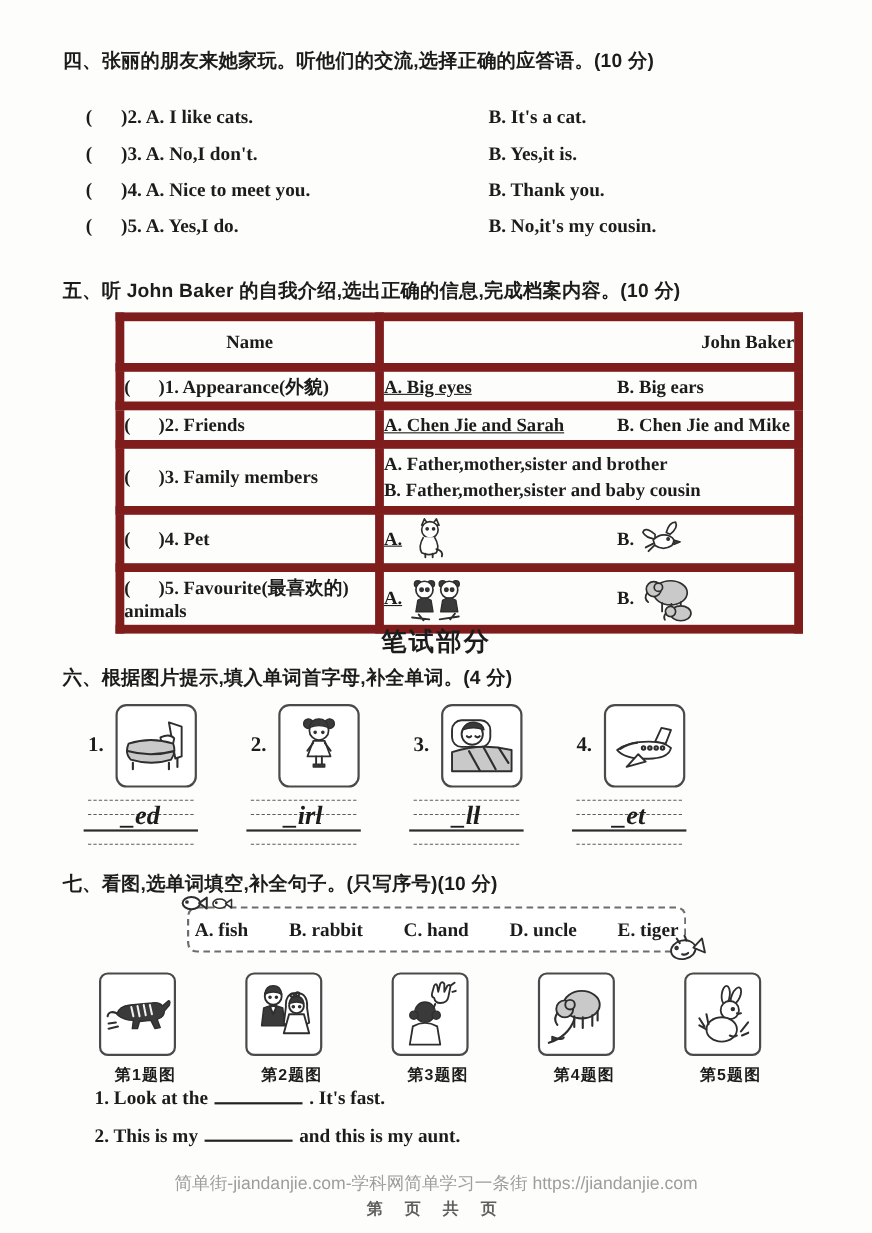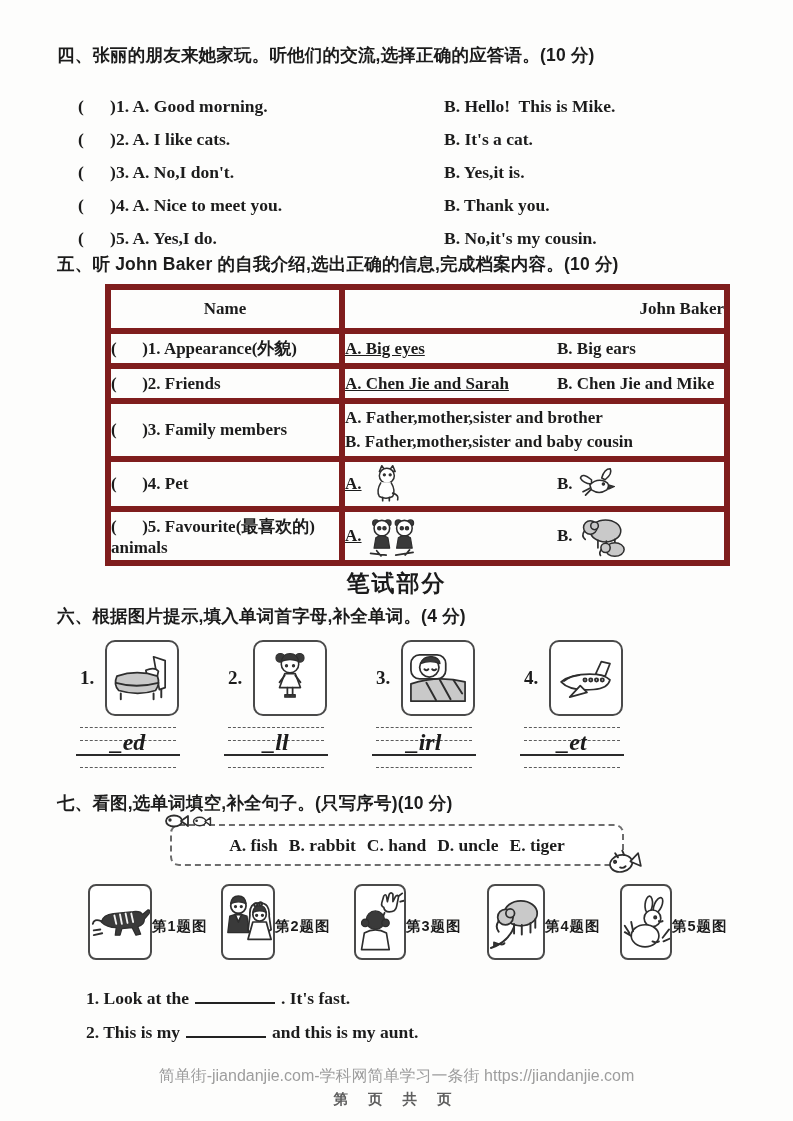--- a/index.html
+++ b/index.html
@@ -8,21 +8,21 @@
   .zh{font-family:"Liberation Sans",sans-serif;font-weight:700;}
   .pre{white-space:pre-wrap;}
   .sec-title{position:absolute;left:57px;font-size:17.5px;letter-spacing:.2px;}
   
   .s4-list{position:absolute;left:78px;top:90px;width:670px;font-weight:700;font-size:17.5px;}
   .s4-row{display:flex;height:33px;align-items:center;}
   .s4-a{width:366px;}
   
   table.infotable{position:absolute;left:105px;top:284px;width:625px;border-collapse:collapse;
         font-weight:700;font-size:17px;}
-  table.infotable td,table.infotable th{border:6px solid #7f1d1d;padding:2px 0 2px 0;vertical-align:middle;}
+  table.infotable td,table.infotable th{border:8px solid #7f1d1d;padding:2px 0 2px 0;vertical-align:middle;}
   th.c1{width:228px;text-align:center;padding-left:0;}
   th.c2{text-align:right;padding-left:0;}
   .cellflex{display:flex;align-items:center;}
   .opt-a{display:inline-flex;align-items:center;width:212px;text-decoration:underline;}
   .opt-b{display:inline-flex;align-items:center;flex:1;}
   .r1{height:34px}.r2{height:35px}.r3{height:48px}.r4{height:42px}.r5{height:52px}
   .two-line div{line-height:24px;}
   
   .written{position:absolute;left:0;top:568px;width:100%;text-align:center;font-size:23px;letter-spacing:2px;}
   
@@ -34,27 +34,27 @@
   .s6-guides{position:absolute;left:80px;top:727px;display:flex;gap:47px;}
   .guide-wrap{width:101px;display:flex;justify-content:flex-start;}
   .guide{position:relative;width:96px;height:42px;}
   .gl{position:absolute;left:0;right:0;border-top:1.6px dashed #5c5c5c;}
   .gl1{top:0}.gl2{top:13px}.gl4{top:40px}
   .gl3{position:absolute;left:-4px;right:-4px;top:27px;border-top:2px solid #2b2b2b;}
   .ans{position:absolute;left:0;width:100%;top:2px;text-align:center;
        font:italic 700 24px "Liberation Serif",serif;}
   
   .bank{position:absolute;left:170px;top:824px;width:450px;height:38px;border:2px dashed #6d6d6d;
-        border-radius:9px;display:flex;align-items:center;justify-content:center;gap:11px;
+        border-radius:9px;display:flex;align-items:center;justify-content:center;gap:37px;
         font-weight:700;font-size:17.5px;background:#fff;}
   .bank-fish1{position:absolute;left:-8px;top:-13px;}
   .bank-fish2{position:absolute;left:20px;top:-11px;}
   .bank-fish3{position:absolute;right:-20px;bottom:-14px;transform:rotate(-12deg);}
   .s7-pics{position:absolute;left:88px;top:884px;display:flex;gap:61px;}
-  .s7-unit{width:72px;display:flex;flex-direction:row;align-items:center;}
+  .s7-unit{width:72px;display:flex;flex-direction:column;align-items:flex-end;}
   .s7-box{width:70px;height:76px;border:2px solid #4a4a4a;border-radius:8px;background:#fff;
           display:flex;align-items:center;justify-content:center;box-sizing:border-box;}
   .s7-cap{margin-top:8px;font-family:"Liberation Sans",sans-serif;font-weight:600;font-size:14.5px;
           letter-spacing:1px;white-space:nowrap;}
   .sentence{position:absolute;left:86px;font-weight:700;font-size:17.5px;}
   .blank{display:inline-block;width:80px;height:13px;border-bottom:2px solid #222;margin:0 6px;}
   
   .footer-site{position:absolute;left:0;top:1066px;width:100%;text-align:center;color:#9d9d9d;
         font-family:"Liberation Sans",sans-serif;font-size:16px;}
   .footer-page{position:absolute;left:0;top:1090px;width:100%;text-align:center;color:#5f5f5f;
@@ -67,24 +67,20 @@
   .fG{fill:#c9c9c9;stroke:#2e2e2e;stroke-width:1.8;stroke-linejoin:round;}
   .fW{fill:#fff;stroke:#2e2e2e;stroke-width:1.8;stroke-linejoin:round;}
 </style>
 </head>
 <body>
 
 <div class="page">
 
   <div class="sec-title zh" style="top:43px;">四、张丽的朋友来她家玩。听他们的交流,选择正确的应答语。(10 分)</div>
   <div class="s4-list">
-    <div class="s4-row">
-      <span class="s4-a pre">(      )1. A. Good morning.</span>
-      <span class="s4-b pre">B. Hello!  This is Mike.</span>
-    </div>
     <div class="s4-row">
       <span class="s4-a pre">(      )2. A. I like cats.</span>
       <span class="s4-b pre">B. It's a cat.</span>
     </div>
     <div class="s4-row">
       <span class="s4-a pre">(      )3. A. No,I don't.</span>
       <span class="s4-b pre">B. Yes,it is.</span>
     </div>
     <div class="s4-row">
       <span class="s4-a pre">(      )4. A. Nice to meet you.</span>
@@ -267,30 +263,30 @@
           <div class="gl gl4"></div>
       <div class="ans">_ed</div>
     </div>
       </div>
     <div class="guide-wrap">
         <div class="guide">
       <div class="gl gl1"></div>
           <div class="gl gl2"></div>
           <div class="gl3"></div>
           <div class="gl gl4"></div>
-      <div class="ans">_ll</div>
+      <div class="ans">_irl</div>
     </div>
       </div>
     <div class="guide-wrap">
         <div class="guide">
       <div class="gl gl1"></div>
           <div class="gl gl2"></div>
           <div class="gl3"></div>
           <div class="gl gl4"></div>
-      <div class="ans">_irl</div>
+      <div class="ans">_ll</div>
     </div>
       </div>
     <div class="guide-wrap">
         <div class="guide">
       <div class="gl gl1"></div>
           <div class="gl gl2"></div>
           <div class="gl3"></div>
           <div class="gl gl4"></div>
       <div class="ans">_et</div>
     </div>

